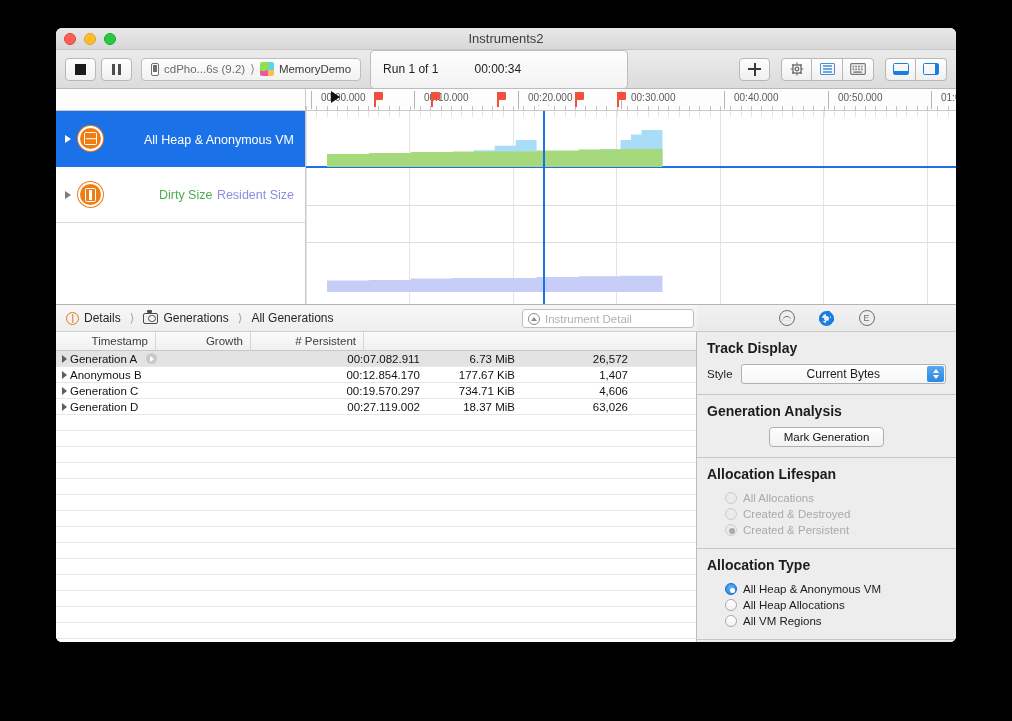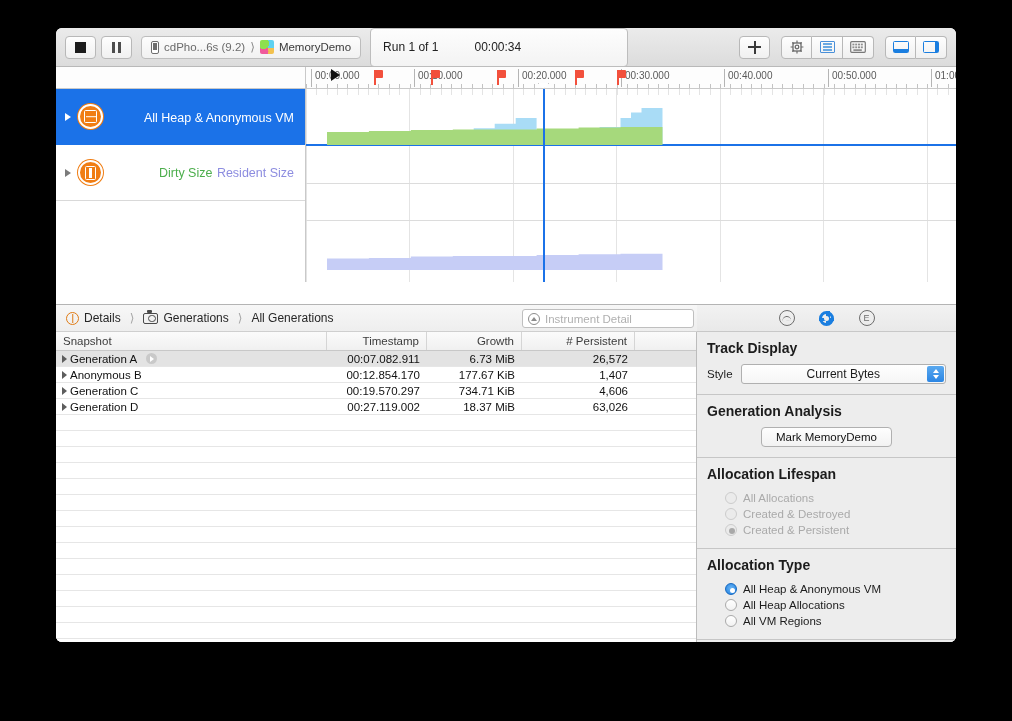--- a/index.html
+++ b/index.html
@@ -134,21 +134,21 @@
     border-bottom: 1px solid #c9c9c9;
     overflow: hidden;
   }
   .ruler-left {
     position: absolute; left: 0; top: 0; width: 250px; height: 100%;
     background: #fdfdfd; border-right: 1px solid #c9c9c9; z-index: 3;
   }
   .tick-label {
     position: absolute; top: 2px;
     font-size: 10px; color: #5a5a5a;
-    padding-left: 3px;
+    padding-left: 9px;
     border-left: 1px solid #b5b5b5;
     height: 18px; line-height: 13px;
   }
   .tick-minor { position: absolute; bottom: 0; width: 1px; height: 4px; background: #c2c2c2; }
   .flag {
     position: absolute; top: 3px; width: 9px; height: 15px;
   }
   .flag::before {
     content:""; position:absolute; left:0; top:0; width:1.8px; height:15px; background:#f2503c;
   }
@@ -367,20 +367,28 @@
   .radio.on::after { content:""; position:absolute; left:3.5px; top:3.5px; width:5px; height:5px; background:#fff; border-radius:50%; }
   .radio.dim { background:#ebebeb; border-color:#cccccc; }
   .radio.dim.on2::after { content:""; position:absolute; left:3px; top:3px; width:6px; height:6px; background:#a9a9a9; border-radius:50%; }
   .dimtext { color:#aaaaaa; }
 </style>
 </head>
 <body>
 
 <div class="window">
 
+  <div class="titlebar">
+    <div class="traffic">
+      <div class="dot red"></div>
+      <div class="dot yellow"></div>
+      <div class="dot green"></div>
+    </div>
+    <div class="win-title">Instruments2</div>
+  </div>
 
   <div class="toolbar">
     <div class="btn btn-rec">
       <div class="sq"></div>
     </div>
     <div class="btn btn-pause">
       <div class="pausebars">
           <i></i>
           <i></i>
         </div>
@@ -677,21 +685,20 @@
       </span>
 
       <div class="search-box">
         <span class="search-glyph"></span>
         <span class="search-ph">Instrument Detail</span>
       </div>
     </div>
 
     <div class="table-wrap">
       <div class="thead">
-        <div class="th snapshot">Snapshot</div>
         <div class="th timestamp">Timestamp</div>
         <div class="th growth">Growth</div>
         <div class="th persist"># Persistent</div>
         <div class="th spacer"></div>
       </div>
       <div id="table-body">
           <div class="trow sel">
             <div class="td snapshot">
               <span class="row-arrow"></span>
               <span>Generation A</span>
@@ -776,21 +783,21 @@
             <span class="select-arrow">
                 <i class="up"></i>
                 <i class="dn"></i>
               </span>
           </span>
         </div>
       </div>
 
       <div class="insp-section">
         <div class="insp-head">Generation Analysis</div>
-        <button class="mark-btn">Mark MemoryDemo</button>
+        <button class="mark-btn">Mark Generation</button>
       </div>
 
       <div class="insp-section">
         <div class="insp-head">Allocation Lifespan</div>
         <div id="lifespan-options">
             <div class="radio-row">
               <span class="radio dim"></span>
               <span class="dimtext">All Allocations</span>
             </div>
             <div class="radio-row">

